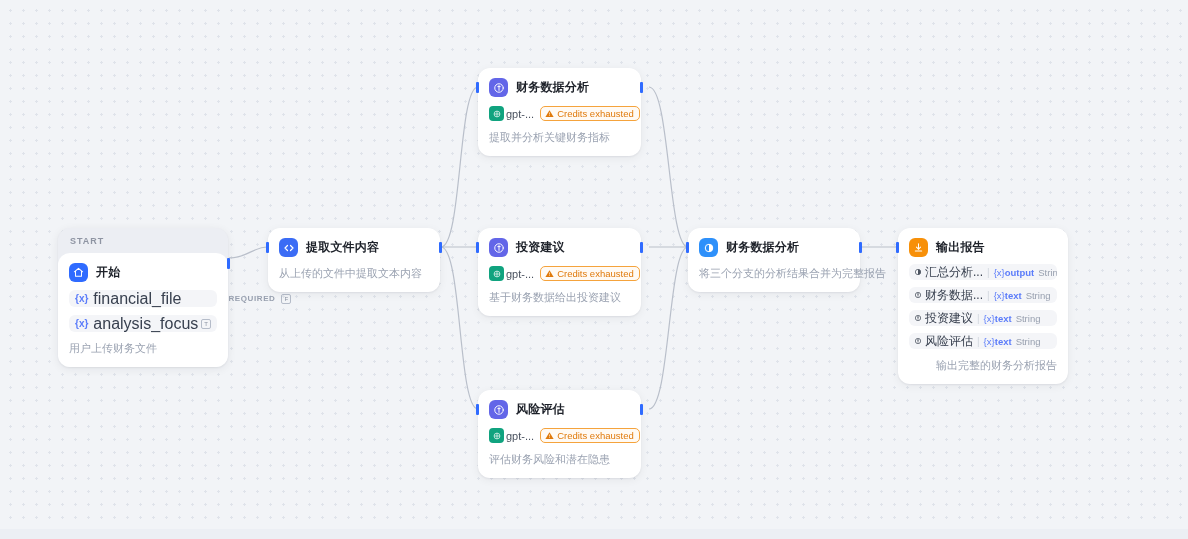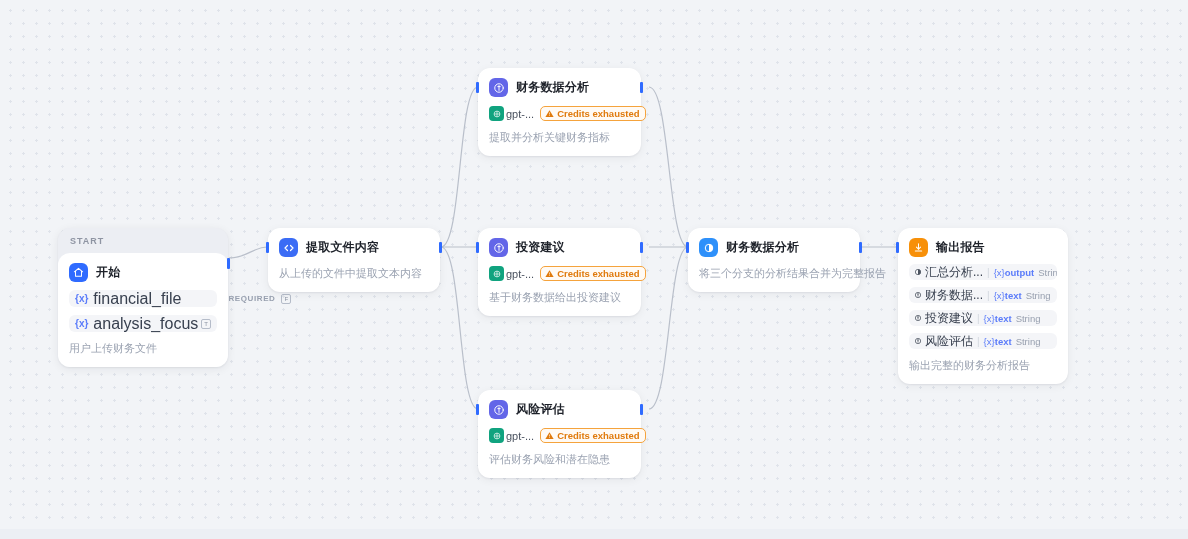--- a/index.html
+++ b/index.html
@@ -98,27 +98,27 @@
   .model-chip { display:flex; align-items:center; gap:2px; }
   .openai-ic {
     width:15px; height:15px; border-radius:4px; background:#10a37f;
     display:flex; align-items:center; justify-content:center; flex:0 0 15px;
   }
   .model-name { font-size:11px; color:#4a525f; }
   .credits-pill {
     display:flex; align-items:center; gap:3px;
     border:1px solid #f5a33c; border-radius:5px;
     background:#fffaf4; color:#e07a0c;
-    font-size:9.5px; font-weight:bold;
+    font-size:9.5px; font-weight:normal;
     padding:1px 5px 1px 4px; height:15px; white-space:nowrap;
   }
   .warn-tri { display:block; }
 
   
-  #node-end { left:898px; top:228px; width:170px; }
+  #node-end { left:898px; top:228px; width:170px;text-align:right; }
   .out-row {
     display:flex; align-items:center;
     background:#f4f5f8; border-radius:6px;
     height:16px; padding:0 5px; margin-top:7px;
     font-size:10px; overflow:hidden;
   }
   .out-ic { flex:0 0 9px; margin-right:2px; display:flex; align-items:center; }
   .out-src { color:#38404f; font-size:12px; white-space:nowrap; }
   .out-sep { color:#d2d6de; margin:0 4px; font-size:10px; }
   .out-var { color:#5b7cfa; font-weight:bold; font-size:9.5px; white-space:nowrap; }

